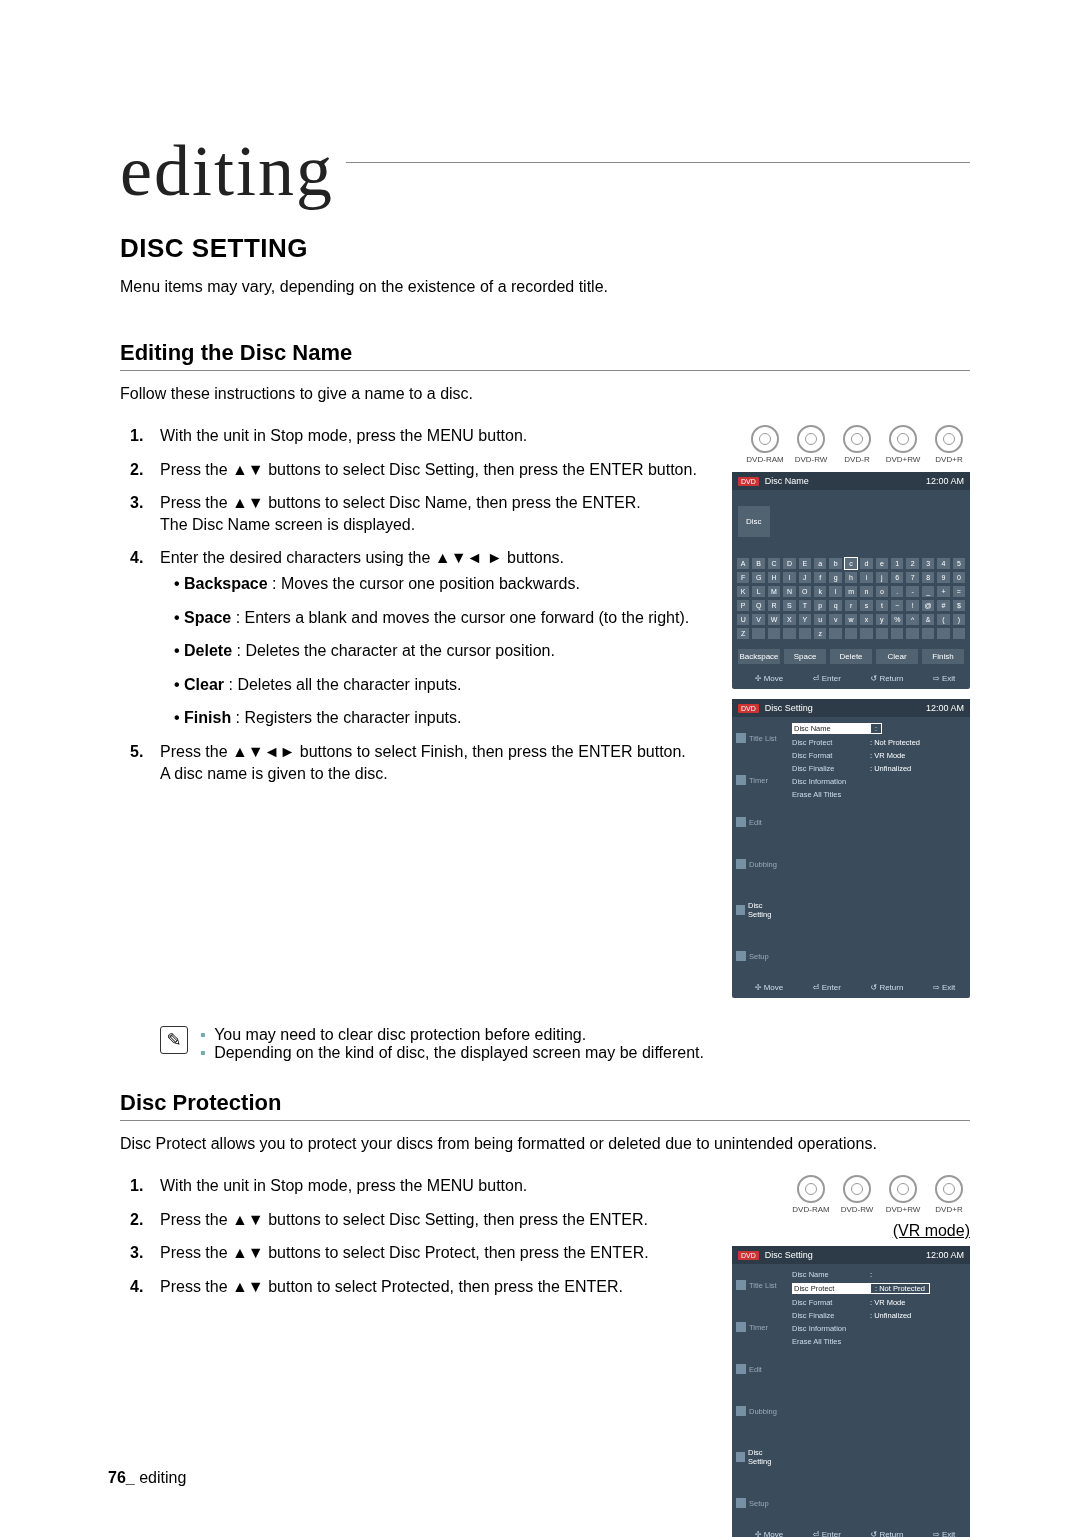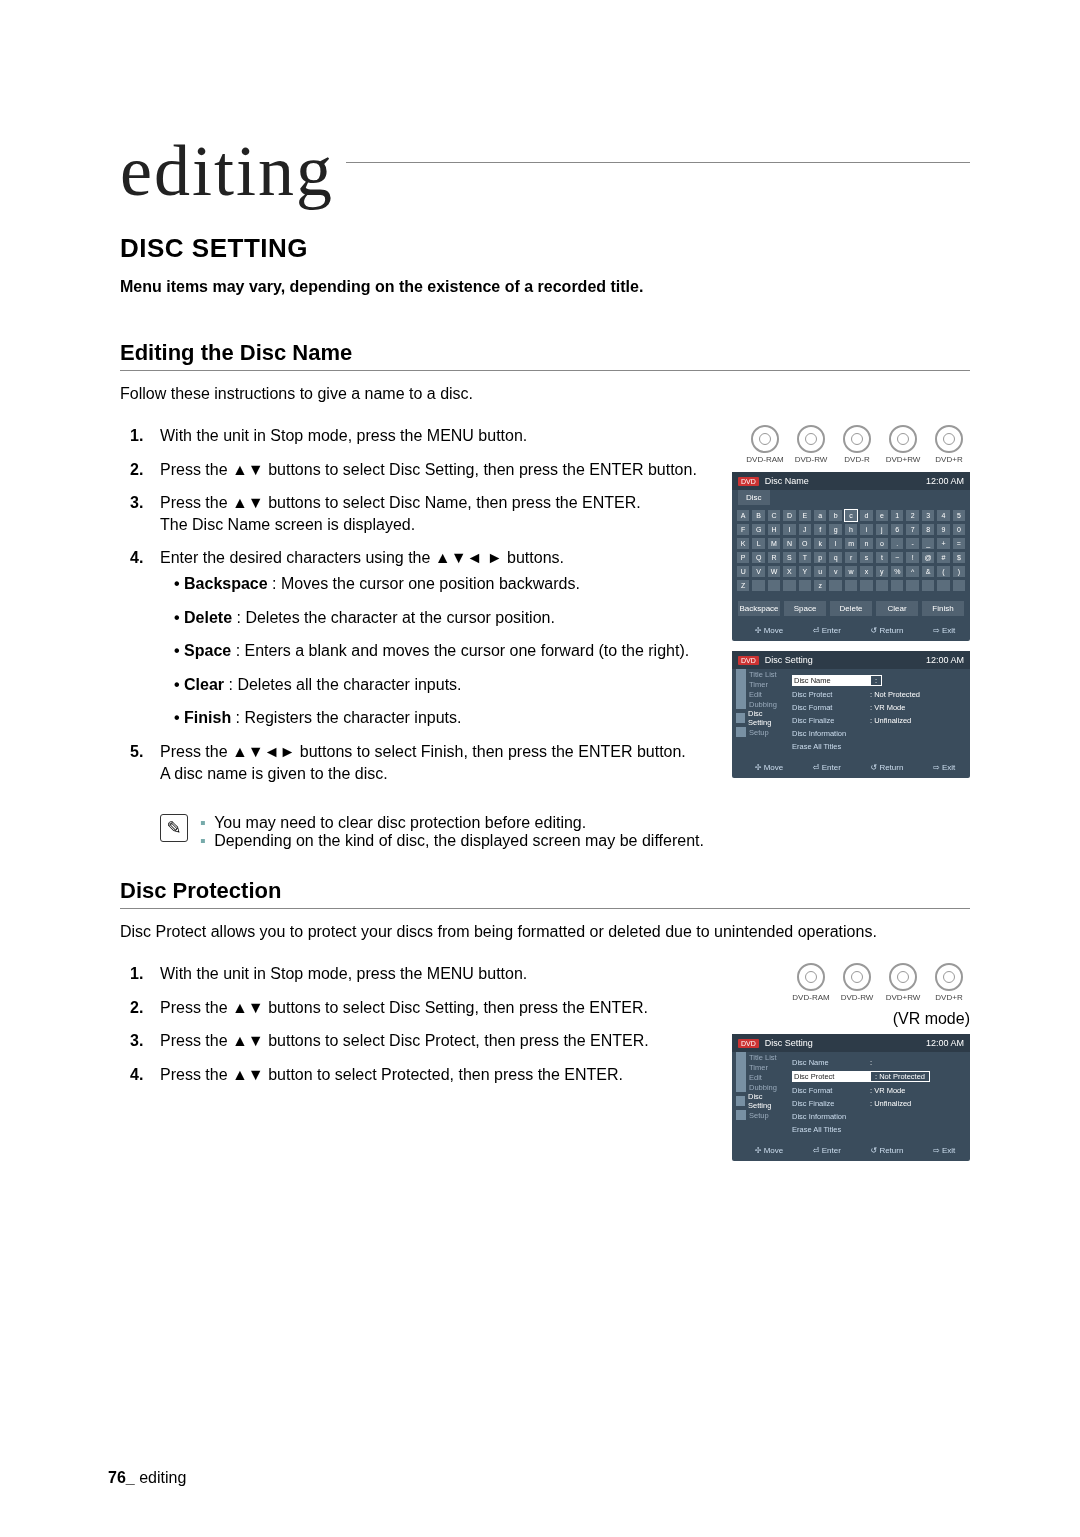--- a/index.html
+++ b/index.html
@@ -2,21 +2,21 @@
 <html><head>
 <meta charset="utf-8">
 <style>
   * { margin: 0; padding: 0; box-sizing: border-box; }
   body { width: 1080px; height: 1537px; background: #fff; font-family: Arial, Helvetica, sans-serif; color: #000; padding: 130px 110px 50px 120px; position: relative; }
   .chapter { font-family: "Times New Roman", Georgia, serif; font-size: 72px; font-weight: 300; letter-spacing: 2px; color: #222; }
   .rule { height: 1px; background: #888; margin: 0 0 18px 0; flex: 1; }
   .headrule { display: flex; align-items: center; gap: 0; }
   .headrule .chapter { margin-right: 12px; }
   h1.section { font-size: 26px; margin-top: 20px; letter-spacing: 0.5px; }
-  .intro { font-size: 16px; margin: 14px 0 44px 0; font-weight: bold; }
+  .intro { font-size: 16px; margin: 14px 0 44px 0; }
   h2.sub { font-size: 22px; font-weight: bold; margin: 26px 0 4px 0; }
   .subrule { height: 1px; background: #888; margin-bottom: 14px; }
   .desc { font-size: 16px; margin-bottom: 22px; }
   .cols { display: flex; gap: 24px; }
   .leftcol { flex: 1; }
   .rightcol { width: 238px; }
   ol.steps { list-style: none; padding-left: 40px; font-size: 16px; }
   ol.steps li { margin-bottom: 12px; position: relative; line-height: 1.35; }
   ol.steps li .num { position: absolute; left: -30px; font-weight: bold; }
   ol.steps li .b { font-weight: normal; }
@@ -29,40 +29,40 @@
   .notebox ul li::before { content: "▪ "; color: #7aa; margin-right: 4px;}
   .disclabels { display: flex; justify-content: flex-end; gap: 4px; margin-bottom: 8px; }
   .disclabel { width: 42px; text-align: center; }
   .disclabel .circ { width: 28px; height: 28px; border: 2px solid #999; border-radius: 50%; margin: 0 auto; display:flex; align-items:center; justify-content:center; }
   .disclabel .circ::after { content:""; width:10px; height:10px; border:1px solid #999; border-radius:50%; }
   .disclabel .t { font-size: 8px; color: #444; margin-top: 2px; }
   .osd { width: 238px; background: #3a4c5c; color: #fff; font-size: 9px; border-radius: 2px; padding-bottom: 4px; margin-bottom: 10px; }
   .osd .hdr { display:flex; align-items:center; justify-content:space-between; background:#2d3b48; padding:4px 6px; }
   .osd .hdr .logo { background:#c33; color:#fff; font-size:7px; padding:1px 3px; border-radius:1px; margin-right:4px;}
   .osd .hdr .left { display:flex; align-items:center; gap:2px;}
-  .osd .tab { background:#516271; display:inline-block; padding:3px 8px; margin:0 6px; font-size:8px;}
+  .osd .tab { background:#516271; display:inline-block; padding:11px 8px; margin:16px 6px; font-size:8px;}
   .kb { padding: 4px 4px; }
   .kb .row { display:flex; gap:1px; margin-bottom:1px; }
   .kb .key { flex:1; background:#5b6d7c; text-align:center; padding:2px 0; font-size:7px; border:1px solid #3a4c5c;}
   .kb .key.sel { border:1px solid #fff; }
   .osd .btnrow { display:flex; gap:4px; padding:4px 6px; }
   .osd .btnrow .btn { flex:1; background:#516271; text-align:center; padding:3px 0; font-size:8px;}
   .osd .nav { display:flex; justify-content:space-around; padding:6px 0 2px 8px; font-size:8px; color:#cde;}
   .osd .menu { display:flex; }
   .osd .menu .side { width:56px; }
-  .osd .menu .side .mi { padding:0 4px; color:#9ab; font-size:7.5px; display:flex; align-items:center; gap:3px;}
+  .osd .menu .side .mi { padding:16px 4px; color:#9ab; font-size:7.5px; display:flex; align-items:center; gap:3px;}
   .osd .menu .side .mi.sel { color:#fff; }
   .osd .menu .side .mi .ic { width:10px; height:10px; background:#7890a3; display:inline-block;}
   .osd .menu .main { flex:1; padding:4px 4px; }
   .osd .menu .main .mrow { display:flex; padding:2px 0; font-size:7.5px; }
   .osd .menu .main .mrow .k { width:78px; color:#cde;}
   .osd .menu .main .mrow .v { color:#fff; }
   .osd .menu .main .mrow.hl .k { background:#fff; color:#222; padding:1px 2px; }
   .osd .menu .main .mrow.hl .v { border:1px solid #fff; padding:0 4px;}
-  .vrmode { text-align:right; font-size:16px; margin-bottom:6px; }
+  .vrmode { text-align:right; font-size:16px; margin-bottom:6px;text-decoration:underline; }
   .footer { position:absolute; bottom:50px; left:108px; font-size:16px; }
   .footer .pg { font-weight:bold; }
 </style>
 </head>
 <body>
 
 <div class="headrule">
   <div class="chapter">editing</div>
   <div class="rule"></div>
 </div>
@@ -75,22 +75,22 @@
 <p class="desc">Follow these instructions to give a name to a disc.</p>
 
 <div class="cols">
   <div class="leftcol">
     <ol class="steps" id="steps1">
         <li><span class="num">1.</span>With the unit in Stop mode, press the <span class="b">MENU</span> button.</li>
         <li><span class="num">2.</span>Press the ▲▼ buttons to select <span class="b">Disc Setting</span>, then press the <span class="b">ENTER</span> button.</li>
         <li><span class="num">3.</span>Press the ▲▼ buttons to select <span class="b">Disc Name</span>, then press the <span class="b">ENTER</span>.<br>The Disc Name screen is displayed.</li>
         <li><span class="num">4.</span>Enter the desired characters using the ▲▼◄ ► buttons.<ul class="bullets">
             <li><span class="b">Backspace</span> : Moves the cursor one position backwards.</li>
+            <li><span class="b">Space</span> : Enters a blank and moves the cursor one forward (to the right).</li>
             <li><span class="b">Delete</span> : Deletes the character at the cursor position.</li>
-            <li><span class="b">Space</span> : Enters a blank and moves the cursor one forward (to the right).</li>
             <li><span class="b">Clear</span> : Deletes all the character inputs.</li>
             <li><span class="b">Finish</span> : Registers the character inputs.</li>
           </ul></li>
         <li><span class="num">5.</span>Press the ▲▼◄► buttons to select <span class="b">Finish</span>, then press the <span class="b">ENTER</span> button.<br>A disc name is given to the disc.</li>
       </ol>
   </div>
   <div class="rightcol">
     <div class="disclabels" id="discs1">
         <div class="disclabel">
           <div class="circ"></div>

